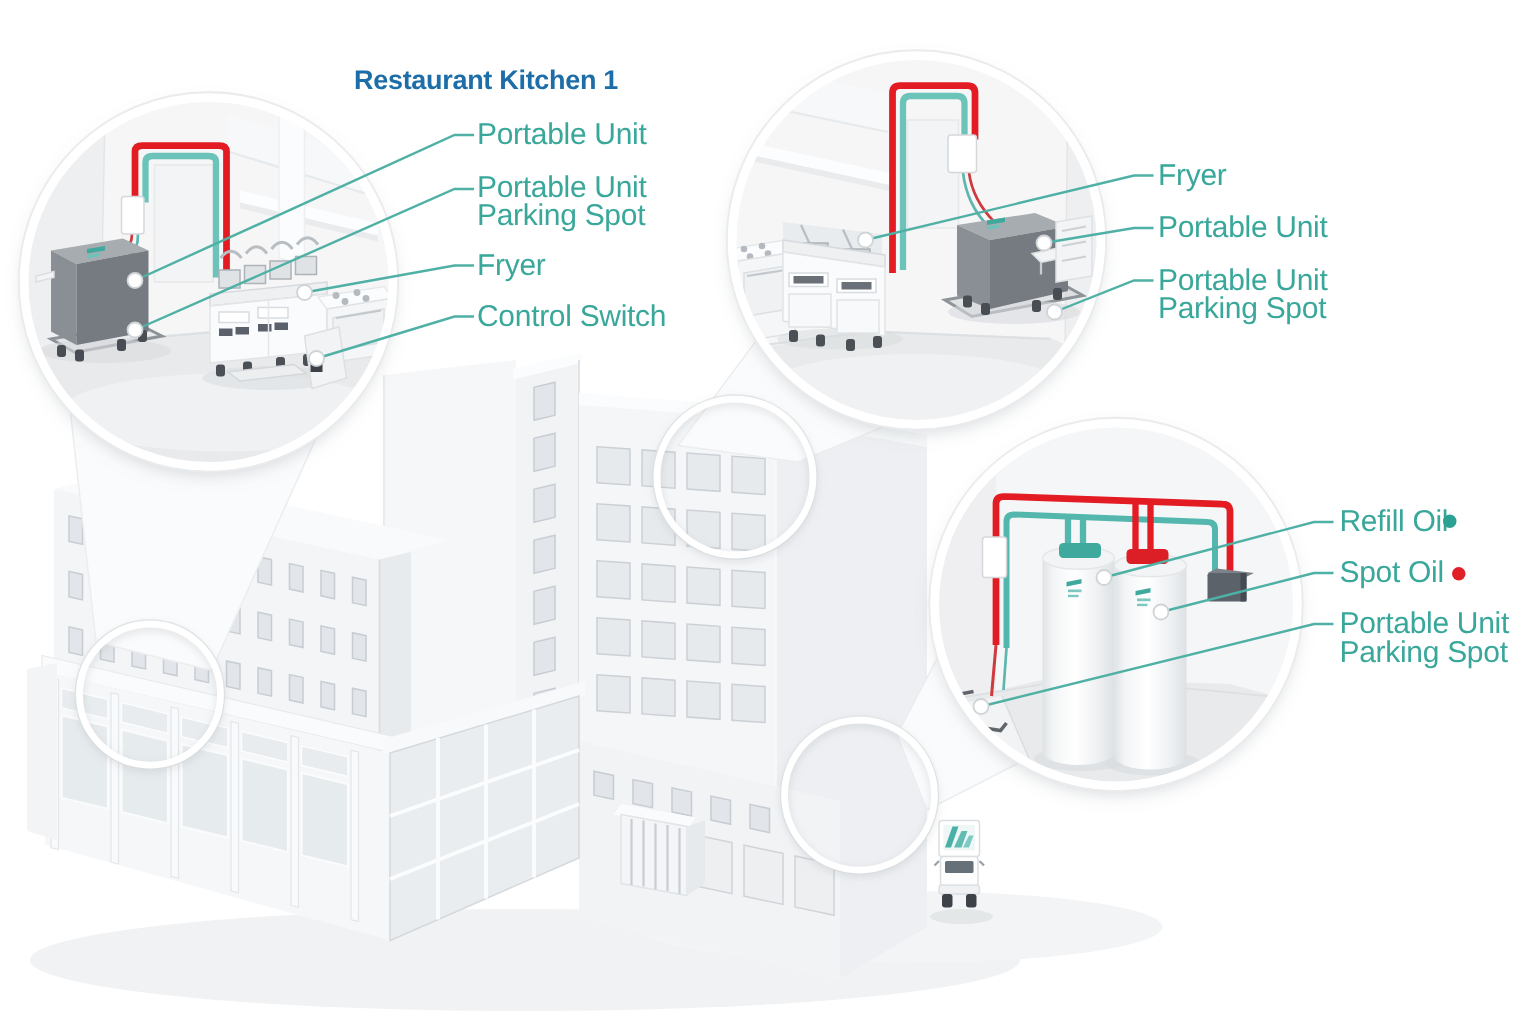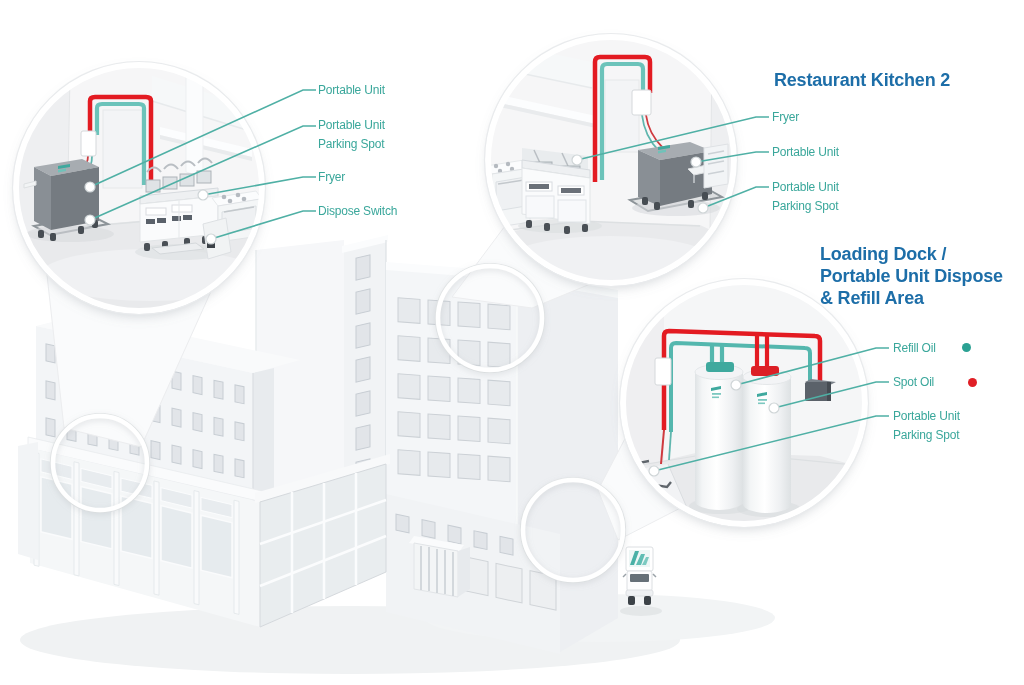--- a/index.html
+++ b/index.html
@@ -2,21 +2,21 @@
 <html style="--title-blue: #1d6ea8; --label-teal: #3aa79b; --leader-line: #4fb0a5; --fresh-oil-pipe: #54b7ae; --waste-oil-pipe: #e31b22; --fresh-oil-dot: #2ba193; --waste-oil-dot: #e01f26;"><head>
 <meta charset="utf-8">
 <style>
   html,body{margin:0;padding:0;background:#ffffff}
   body{width:1024px;height:685px;position:relative;overflow:hidden;
        font-family:"Liberation Sans",sans-serif}
   .stage{position:absolute;inset:0}
   .stage svg{position:absolute;left:0;top:0}
   .title{position:absolute;color:var(--title-blue,#1d6ea8);font-size:18px;font-weight:700;
          letter-spacing:-0.2px;line-height:22px;white-space:pre-line}
-  .label{position:absolute;color:var(--label-teal,#3aa79b);font-size:12px;font-weight:400;
+  .label{position:absolute;color:var(--label-teal,#3aa79b);font-size:20px;font-weight:400;
          letter-spacing:-0.2px;line-height:19px;white-space:pre-line}
   .dot{position:absolute;width:9px;height:9px;border-radius:50%}
 </style>
 </head>
 <body>
 
 <div class="stage">
 <svg width="1024" height="685" viewBox="0 0 1024 685">
 <defs>
   <filter id="cshadow" x="-30%" y="-30%" width="160%" height="160%">
@@ -463,34 +463,31 @@
   <circle cx="211" cy="239" r="5"></circle>
   <circle cx="577" cy="160" r="5"></circle>
   <circle cx="696" cy="162" r="5"></circle>
   <circle cx="703" cy="208" r="5"></circle>
   <circle cx="736" cy="385" r="5"></circle>
   <circle cx="774" cy="408" r="5"></circle>
   <circle cx="654" cy="471" r="5"></circle>
 </g>
 </svg>
 
+<div class="title" style="left:236px;top:42px">Restaurant Kitchen 1</div>
 <div class="label" style="left:318px;top:81px">Portable Unit</div>
 <div class="label" style="left:318px;top:116px">Portable Unit
 Parking Spot</div>
 <div class="label" style="left:318px;top:168px">Fryer</div>
-<div class="label" style="left:318px;top:202px">Dispose Switch</div>
-
-<div class="title" style="left:774px;top:69px">Restaurant Kitchen 2</div>
+<div class="label" style="left:318px;top:202px">Control Switch</div>
+
 <div class="label" style="left:772px;top:108px">Fryer</div>
 <div class="label" style="left:772px;top:143px">Portable Unit</div>
 <div class="label" style="left:772px;top:178px">Portable Unit
 Parking Spot</div>
 
-<div class="title" style="left:820px;top:243px">Loading Dock /
-Portable Unit Dispose
-&amp; Refill Area</div>
 <div class="label" style="left:893px;top:339px">Refill Oil</div>
 <div class="label" style="left:893px;top:373px">Spot Oil</div>
 <div class="label" style="left:893px;top:407px">Portable Unit
 Parking Spot</div>
 <div class="dot" style="left:962px;top:343px;background:var(--fresh-oil-dot,#2ba193)"></div>
 <div class="dot" style="left:968px;top:378px;background:var(--waste-oil-dot,#e01f26)"></div>
 </div>
 
 </body></html>

